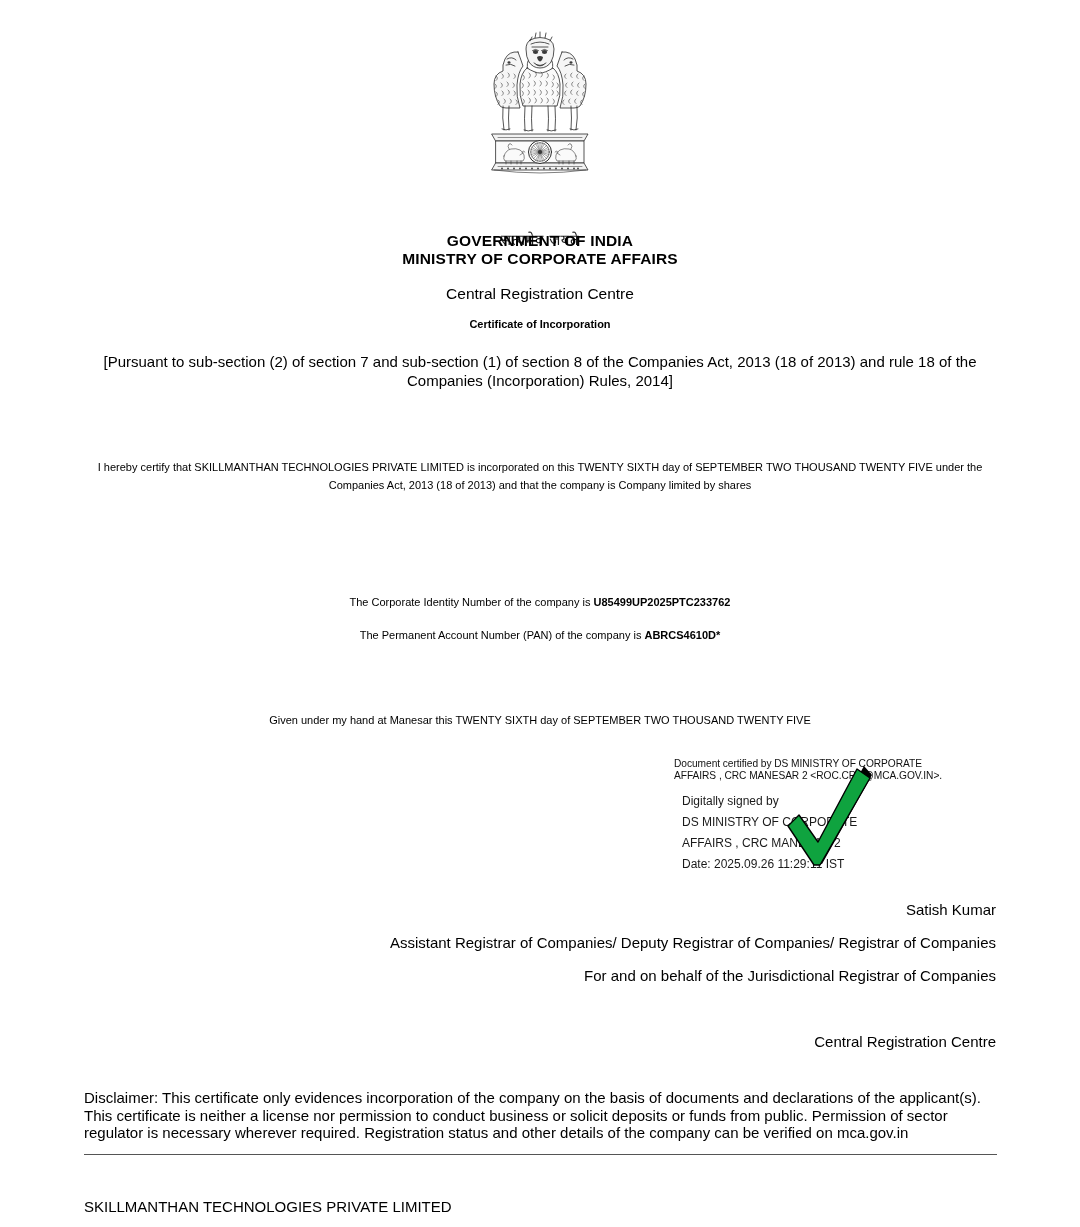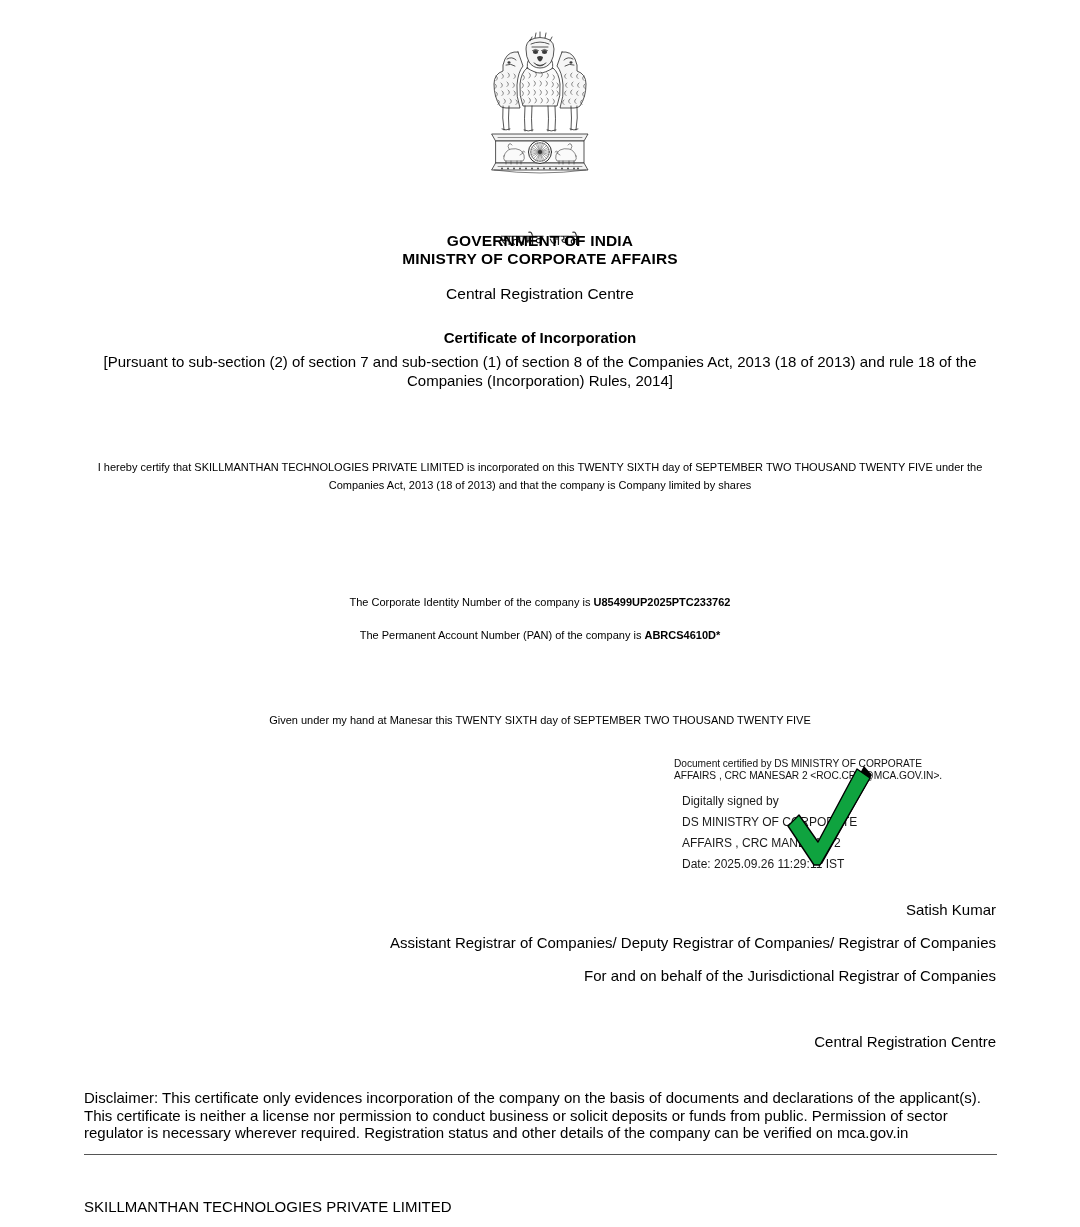--- a/index.html
+++ b/index.html
@@ -56,22 +56,22 @@
     font-weight: bold;
     line-height: 17.5px;
     letter-spacing: 0.15px;
   }
   .hdr-crc {
     top: 285px;
     font-size: 15.5px;
     line-height: 18px;
   }
   .hdr-title {
-    top: 329px;
-    font-size: 15px;
+    top: 315px;
+    font-size: 11px;
     font-weight: bold;
     line-height: 18px;
   }
   .hdr-pursuant {
     top: 352px;
     font-size: 15px;
     line-height: 19px;
   }
 
   

